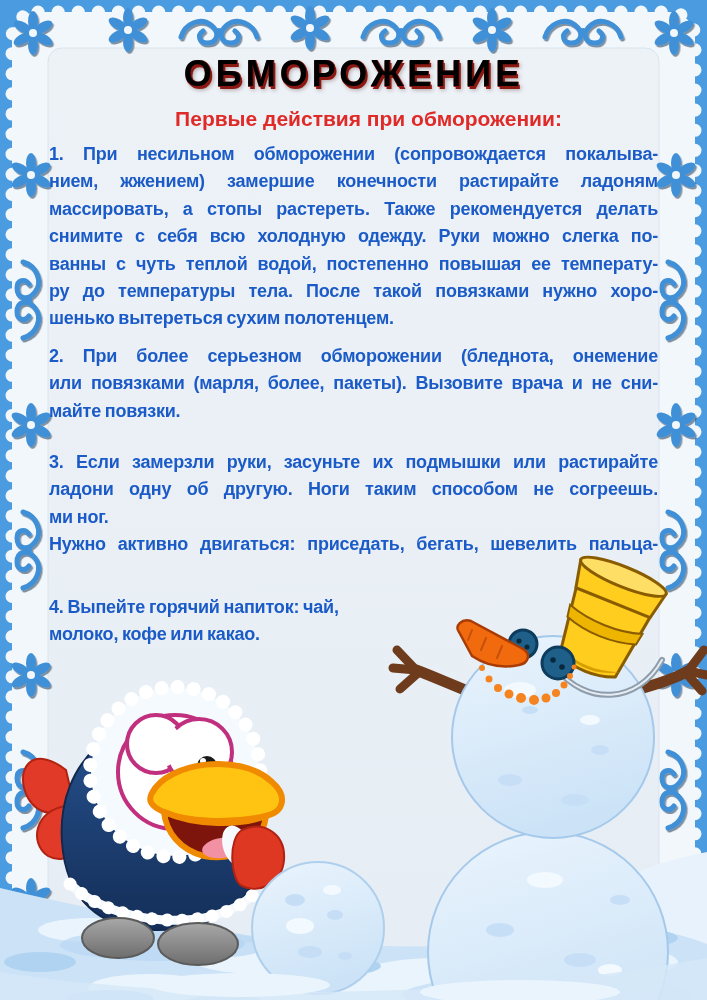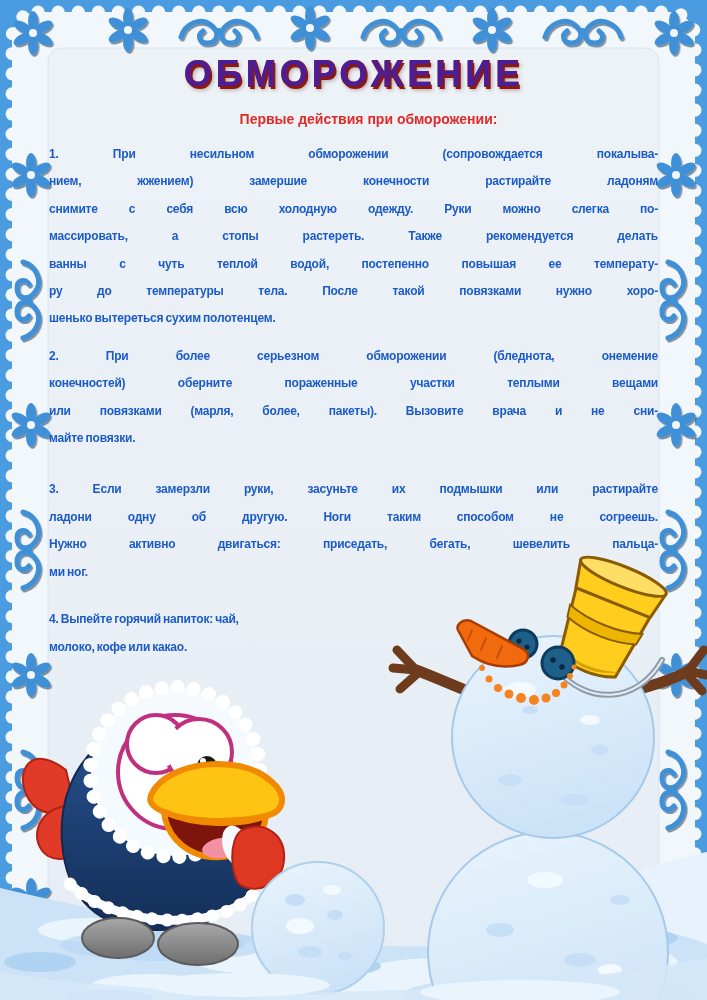--- a/index.html
+++ b/index.html
@@ -8,35 +8,35 @@
     font-family:"Liberation Sans",sans-serif;background:#4A9BE0;
     margin:0 auto;
   }
   .page svg{position:absolute;left:0;top:0;pointer-events:none;}
   .content{
     position:absolute;left:48px;top:48px;width:611px;z-index:3;
   }
   .title{
     margin:6px 0 0;text-align:center;
     font-size:36px;line-height:40px;font-weight:bold;letter-spacing:4px;
-    color:#4c1d95;
+    color:#000000;
     text-shadow:2px 3px 0 #8C1812,0 1px 0 #8C1812,1px 0 0 #8C1812,3px 4px 4px rgba(60,10,5,.35);
   }
   .subtitle{
     margin:13px 0 0;text-align:center;
-    font-size:14px;line-height:24px;font-weight:bold;color:#E02A28;padding-left:30px;
+    font-size:21px;line-height:24px;font-weight:bold;color:#E02A28;padding-left:30px;
   }
   .paras{
     margin-top:9px;padding:0 1px;
-    font-size:12px;line-height:27.4px;font-weight:bold;color:#1B5BC8;
+    font-size:18px;line-height:27.4px;font-weight:bold;color:#1B5BC8;
     letter-spacing:-0.2px;word-spacing:-1px;
   }
   .para{margin-top:10px;}
   .para.p3{margin-top:24px;}
-  .para.p4{margin-top:20px;width:430px;}
+  .para.p4{margin-top:35px;width:430px;}
   .para .line{text-align:justify;text-align-last:justify;}
   .para .line.last{text-align-last:left;}
   .para.no-justify .line{text-align:left;text-align-last:left;}
 </style>
 </head>
 <body>
 
 <div class="page">
 
   <svg width="707" height="1000" viewBox="0 0 707 1000">
@@ -275,37 +275,36 @@
     <ellipse cx="520" cy="992" rx="100" ry="12" fill="#EAF4FD"></ellipse>
   </svg>
 
   <div class="content">
     <h1 class="title">ОБМОРОЖЕНИЕ</h1>
     <h2 class="subtitle">Первые действия при обморожении:</h2>
     <div class="paras">
       <div class="para p1">
           <div class="line">1. При несильном обморожении (сопровождается покалыва-</div>
           <div class="line">нием, жжением) замершие конечности растирайте ладоням</div>
+          <div class="line">массировать, а стопы растереть. Также рекомендуется делать</div>
           <div class="line">снимите с себя всю холодную одежду. Руки можно слегка по-</div>
-          <div class="line">массировать, а стопы растереть. Также рекомендуется делать</div>
           <div class="line">ванны с чуть теплой водой, постепенно повышая ее температу-</div>
           <div class="line">ру до температуры тела. После такой повязками нужно хоро-</div>
           <div class="line last">шенько вытереться сухим полотенцем.</div>
         </div>
       <div class="para p2">
           <div class="line">2. При более серьезном обморожении (бледнота, онемение</div>
-          <div class="line">конечностей) оберните пораженные участки теплыми вещами</div>
           <div class="line">или повязками (марля, более, пакеты). Вызовите врача и не сни-</div>
           <div class="line last">майте повязки.</div>
         </div>
       <div class="para p3">
           <div class="line">3. Если замерзли руки, засуньте их подмышки или растирайте</div>
           <div class="line">ладони одну об другую. Ноги таким способом не согреешь.</div>
+          <div class="line last">ми ног.</div>
           <div class="line">Нужно активно двигаться: приседать, бегать, шевелить пальца-</div>
-          <div class="line last">ми ног.</div>
         </div>
       <div class="para p4 no-justify">
           <div class="line">4. Выпейте горячий напиток: чай,</div>
           <div class="line last">молоко, кофе или какао.</div>
         </div>
     </div>
   </div>
 
 </div>
 

